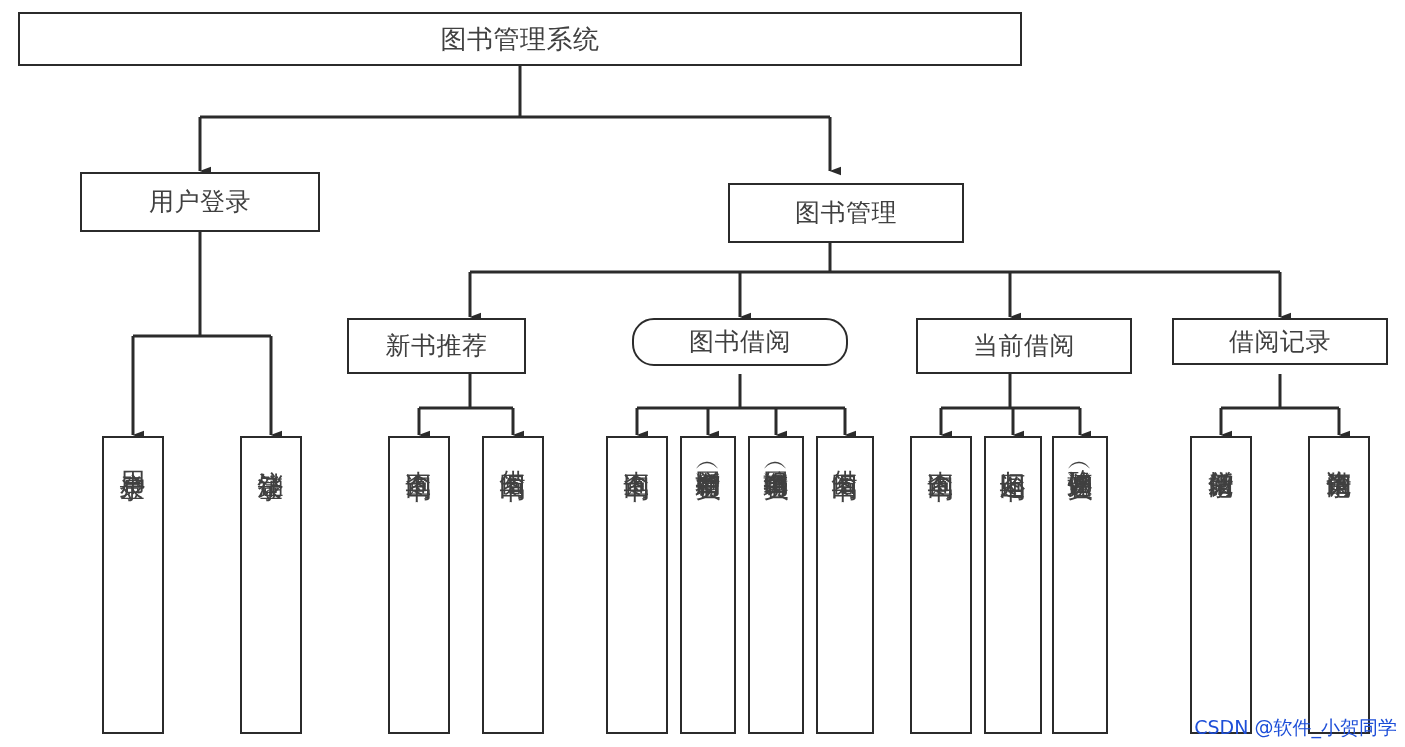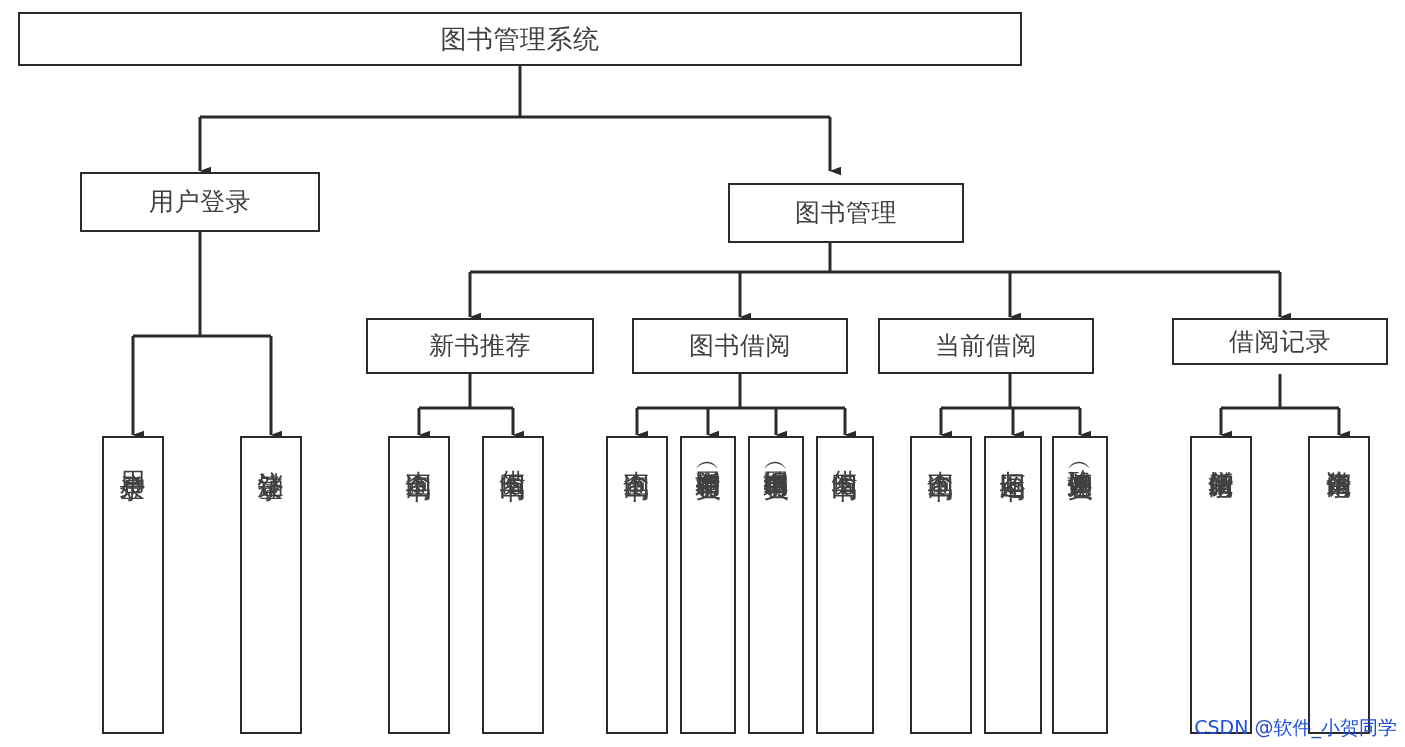--- a/index.html
+++ b/index.html
@@ -128,27 +128,27 @@
   <div id="nodes-layer">
       <div class="node horiz root" style="left: 18px; top: 12px; width: 1004px; height: 54px;">
         <span class="node-label">图书管理系统</span>
       </div>
       <div class="node horiz" style="left: 80px; top: 172px; width: 240px; height: 60px;">
         <span class="node-label">用户登录</span>
       </div>
       <div class="node horiz" style="left: 728px; top: 172px; width: 236px; height: 60px; margin-top: 11px;">
         <span class="node-label">图书管理</span>
       </div>
-      <div class="node horiz" style="left: 366px; top: 318px; width: 228px; height: 56px;">
+      <div class="node horiz" style="left: 347px; top: 318px; width: 179px; height: 56px;">
         <span class="node-label">新书推荐</span>
       </div>
-      <div class="node horiz" style="left: 632px; top: 318px; width: 216px; height: 56px;">
+      <div class="node horiz" style="left: 632px; top: 318px; width: 216px; height: 48px; border-radius: 22px;">
         <span class="node-label">图书借阅</span>
       </div>
-      <div class="node horiz" style="left: 878px; top: 318px; width: 216px; height: 56px; text-align: center;">
+      <div class="node horiz" style="left: 916px; top: 318px; width: 216px; height: 56px; text-align: center;">
         <span class="node-label">当前借阅</span>
       </div>
       <div class="node horiz" style="left: 1172px; top: 318px; width: 216px; height: 47px;">
         <span class="node-label">借阅记录</span>
       </div>
       <div class="node vert" style="left: 102px; top: 436px; width: 62px; height: 298px;">
         <span class="node-label">用户登录</span>
       </div>
       <div class="node vert" style="left: 240px; top: 436px; width: 62px; height: 298px;">
         <span class="node-label">注销登录</span>

